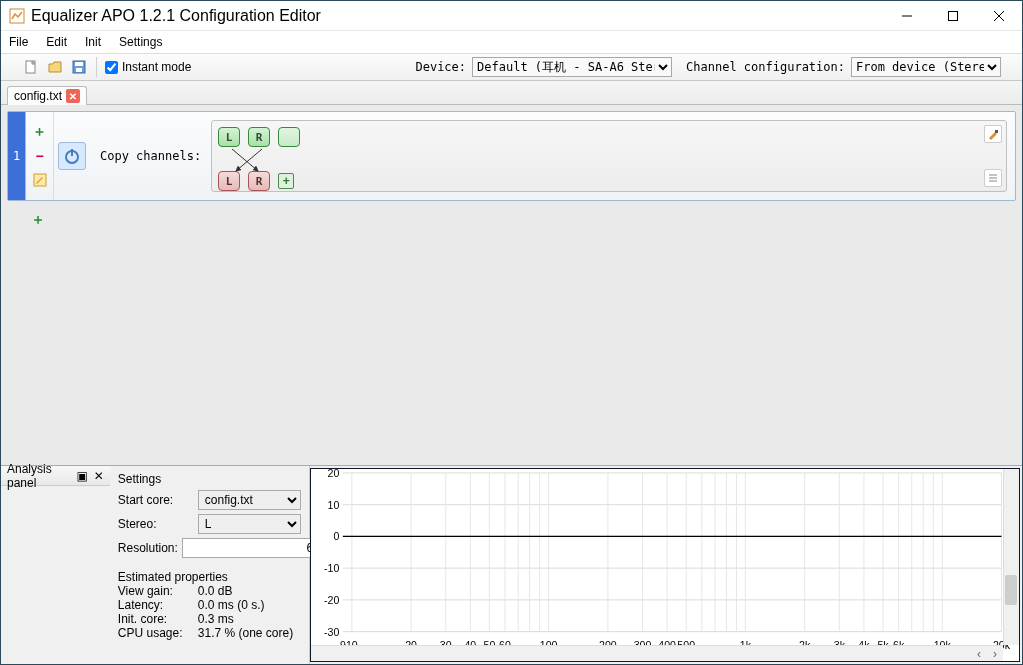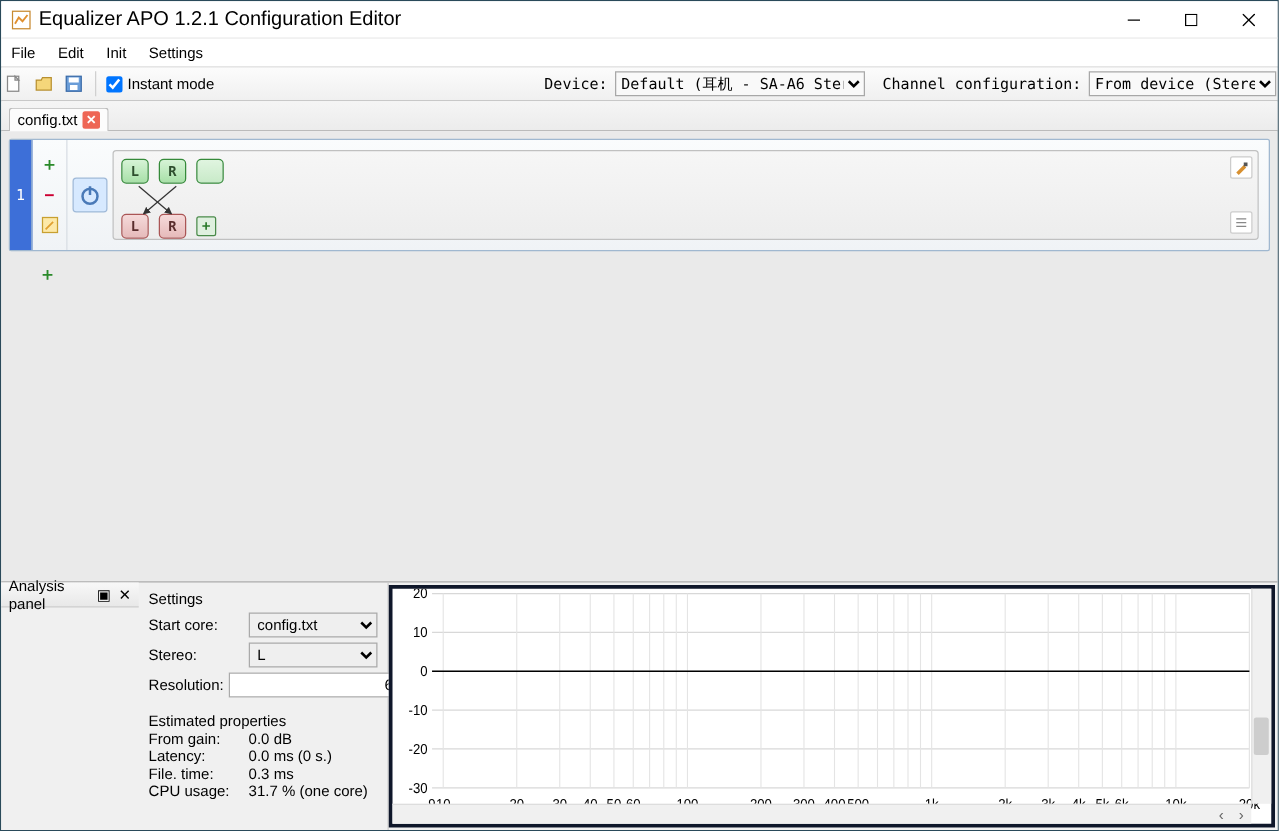--- a/index.html
+++ b/index.html
@@ -4,21 +4,21 @@
 <style>
 * { box-sizing: border-box; margin: 0; padding: 0; font-family: "Microsoft YaHei", "SimSun", Tahoma, sans-serif; font-size: 12px; }
 body { background: #1a2530; width: 1023px; height: 665px; overflow: hidden; }
 .window { width: 1023px; height: 665px; background: #fff; display: flex; flex-direction: column; border: 1px solid #2a4a5a; }
 .titlebar { height: 30px; background: #fff; display: flex; align-items: center; padding: 0 0 0 8px; border-bottom: 1px solid #e8e8e8; }
 .titlebar-icon { width: 16px; height: 16px; margin-right: 6px; }
 .titlebar-text { flex: 1; font-size: 16px; color: #000; }
 .winbtn { width: 46px; height: 30px; display: flex; align-items: center; justify-content: center; }
 .menubar { height: 22px; display: flex; align-items: center; padding: 0 8px; gap: 18px; background: #fff; }
 .menubar span { color: #000; cursor: default; }
-.toolbar { height: 28px; background: linear-gradient(#fcfcfc,#f0f0f0); border-top: 1px solid #ddd; border-bottom: 1px solid #c8c8c8; display: flex; align-items: center; padding: 0 1px; gap: 6px; }
+.toolbar { height: 28px; background: linear-gradient(#fcfcfc,#f0f0f0); border-top: 1px solid #ddd; border-bottom: 1px solid #c8c8c8; display: flex; align-items: center; padding: 0 21px; gap: 6px; }
 .toolbar .sep { width:1px; height:20px; background:#d0d0d0; margin:0 2px; }
 .toolbar .spacer { flex:1; }
 .toolbar label { display:flex; align-items:center; gap:4px; font-family:"NSimSun","SimSun",monospace; }
 .toolbar select { font-family:"NSimSun","SimSun",monospace; font-size:12px; height:20px; border:1px solid #a8a8a8; background:#f9f9f9; }
 .toolbar .label { font-family:"NSimSun","SimSun",monospace; margin-left:8px; }
 .tabrow { height: 24px; background: linear-gradient(#f5f5f5,#ececec); border-bottom: 1px solid #bbb; display:flex; align-items:flex-end; padding:0 6px; }
 .tab { background:#fcfcfc; border:1px solid #bbb; border-bottom:none; border-radius:3px 3px 0 0; padding:2px 6px; display:flex; align-items:center; gap:4px; font-family:"NSimSun","SimSun",monospace; font-size:12px; position:relative; top:1px; }
 .tab .close { width:14px; height:14px; background:#e65; color:#fff; display:flex; align-items:center; justify-content:center; border-radius:2px; font-size:10px; font-weight:bold; }
 .workarea { flex:1; background:#eaeaea; display:flex; flex-direction:column; overflow:hidden; }
 .track { margin:6px; border:1px solid #a0b8d0; border-radius:2px; display:flex; height:90px; background:linear-gradient(#fafcfd,#f0f3f6); }
@@ -42,21 +42,21 @@
 .analysis-title { height:20px; background:linear-gradient(#f8f8f8,#e8e8e8); border-bottom:1px solid #ccc; display:flex; align-items:center; padding:0 6px; font-family:"NSimSun","SimSun",monospace; }
 .analysis-title .spacer{flex:1;}
 .analysis-body { display:flex; height:198px; }
 .settings { width:200px; border-right:1px solid #ccc; padding:4px 8px; font-family:"NSimSun","SimSun",monospace; display:flex; flex-direction:column; gap:4px; }
 .row2 { display:flex; align-items:center; gap:4px; }
 .row2 .lbl { width:76px; }
 .row2 select, .row2 input { flex:1; height:20px; border:1px solid #aaa; font-family:inherit; font-size:12px; padding:0 2px; }
 .settings h4 { font-weight:normal; margin-top:2px; }
 .est .row2 .lbl { width:76px; }
 .est .val { flex:1; }
-.chart { flex:1; position:relative; background:#fff; margin:2px 2px 2px 0; border:3px solid #0f172a; }
+.chart { flex:1; position:relative; background:#fff; margin:2px 2px 2px 0; border:1px solid #0f172a; }
 .chart svg { width:100%; height:100%; display:block; }
 .scrollbar-v { position:absolute; right:0; top:0; width:16px; height:calc(100% - 16px); background:#f0f0f0; border-left:1px solid #ddd; }
 .scrollbar-h { position:absolute; left:0; bottom:0; right:16px; height:16px; background:#f0f0f0; border-top:1px solid #ddd; display:flex; justify-content:flex-end; align-items:center; }
 .scrollbar-h .arr { width:16px; height:16px; display:flex; align-items:center; justify-content:center; color:#666; }
 .thumb { position:absolute; right:2px; top:60%; width:12px; height:30px; background:#cdcdcd; border-radius:2px; }
 </style>
 </head>
 <body>
 
 <div class="window">
@@ -143,20 +143,21 @@
           </div>
       </div>
       <div class="powercol">
         <div class="powerbtn">
             <svg width="18" height="18">
               <circle cx="9" cy="10" r="6" fill="none" stroke="#4a7ab8" stroke-width="2"></circle>
               <line x1="9" y1="2" x2="9" y2="9" stroke="#4a7ab8" stroke-width="2"></line>
             </svg>
           </div>
       </div>
+      <div class="tracklabel">Copy channels:</div>
       <div class="nodepanel">
         <svg class="nodelines" width="90" height="65">
           <defs>
               <marker id="ah" markerWidth="6" markerHeight="6" refX="5" refY="3" orient="auto">
                 <path d="M0 0 L6 3 L0 6 Z" fill="#333"></path>
               </marker>
             </defs>
           <line x1="14" y1="22" x2="40" y2="44" stroke="#333" marker-end="url(#ah)"></line>
           <line x1="44" y1="22" x2="18" y2="44" stroke="#333" marker-end="url(#ah)"></line>
         </svg>
@@ -210,29 +211,29 @@
             <span class="lbl">Stereo:</span>
             <select><option>L</option></select>
           </div>
         <div class="row2">
             <span class="lbl">Resolution:</span>
             <input type="text" style="text-align: right;" value="65536">
           </div>
         <div class="est" style="margin-top:6px">
           <h4>Estimated properties</h4>
           <div class="row2">
-              <span class="lbl">From gain:</span>
+              <span class="lbl">View gain:</span>
               <span class="val">0.0 dB</span>
             </div>
           <div class="row2">
               <span class="lbl">Latency:</span>
               <span class="val">0.0 ms (0 s.)</span>
             </div>
           <div class="row2">
-              <span class="lbl">File. time:</span>
+              <span class="lbl">Init. core:</span>
               <span class="val">0.3 ms</span>
             </div>
           <div class="row2">
               <span class="lbl">CPU usage:</span>
               <span class="val">31.7 % (one core)</span>
             </div>
         </div>
       </div>
       <div class="chart">
         <svg id="chartsvg" viewBox="0 0 800 196" preserveAspectRatio="none">

